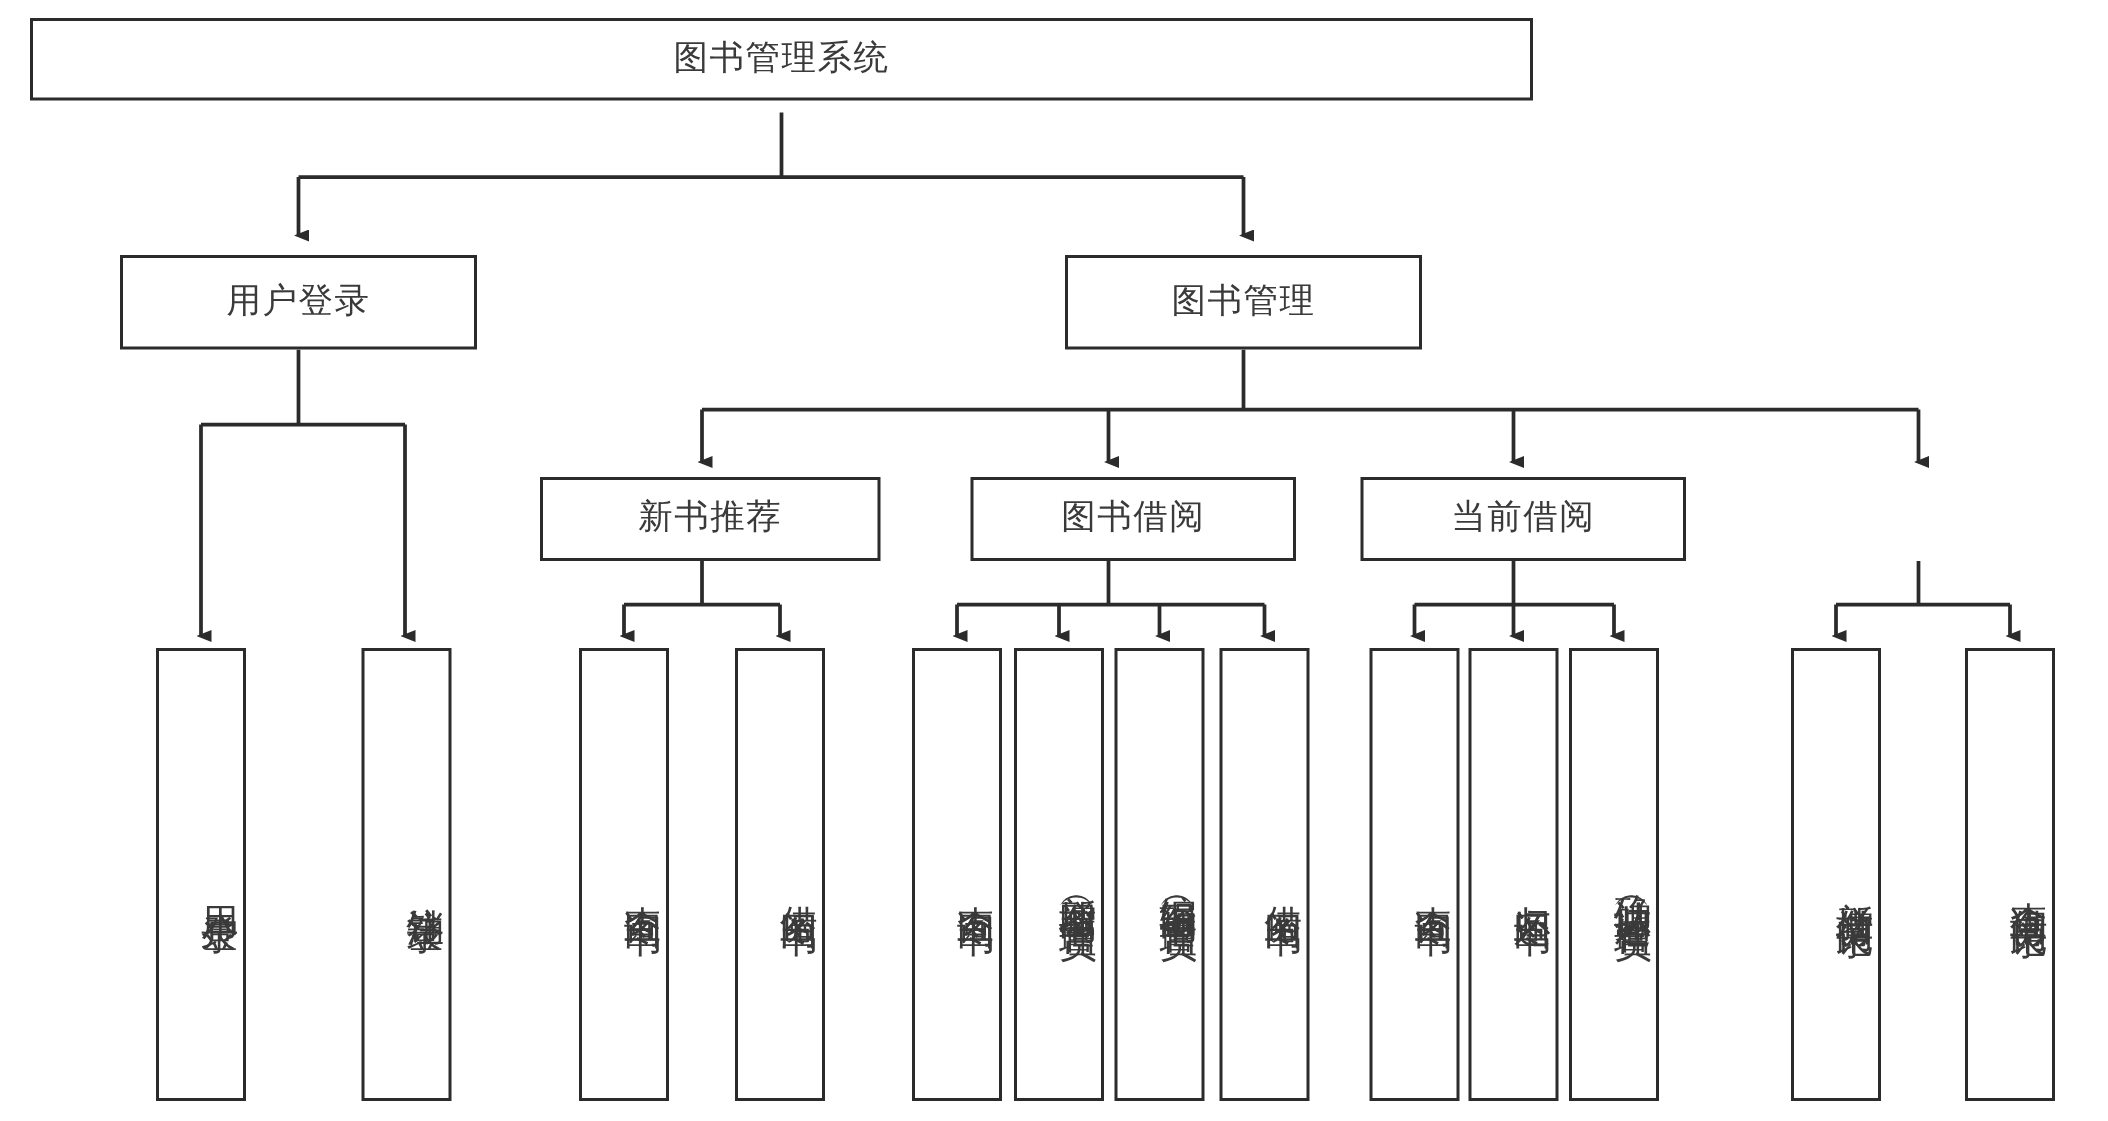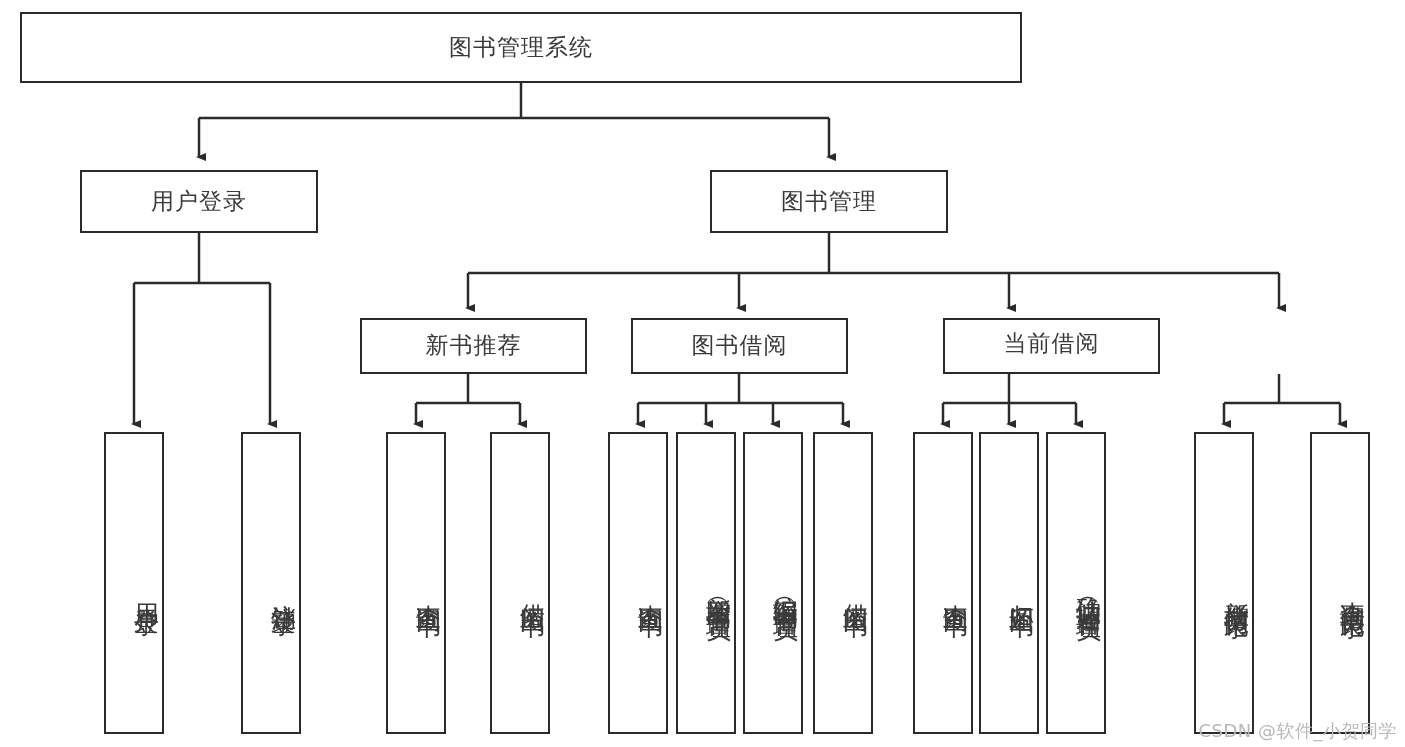--- a/index.html
+++ b/index.html
@@ -113,38 +113,38 @@
       <path d="M1009,403 L1009,424" marker-end="url(#arrow)"></path>
       <path d="M1076,403 L1076,424" marker-end="url(#arrow)"></path>
 
       <path d="M1279,374 L1279,403"></path>
       <path d="M1224,403 L1340,403"></path>
       <path d="M1224,403 L1224,424" marker-end="url(#arrow)"></path>
       <path d="M1340,403 L1340,424" marker-end="url(#arrow)"></path>
     </g>
   </svg>
 
-  <div class="node horiz" style="left:20px; top:12px; width:1002px; height:71px;">
+  <div class="node horiz" style="left:20px; top:12px; width:1002px; height:55px;">
     <span>图书管理系统</span>
   </div>
 
   <div class="node horiz" style="left:80px; top:170px; width:238px; height:63px;">
     <span>用户登录</span>
   </div>
   <div class="node horiz" style="left:710px; top:170px; width:238px; height:63px;">
     <span>图书管理</span>
   </div>
 
   <div class="node horiz" style="left:360px; top:318px; width:227px; height:56px;">
     <span>新书推荐</span>
   </div>
-  <div class="node horiz" style="left:631px; top:318px; width:217px; height:56px;justify-content:center;">
+  <div class="node horiz" style="left:647px; top:318px; width:217px; height:56px;justify-content:center;">
     <span>图书借阅</span>
   </div>
-  <div class="node horiz" style="left:943px; top:318px; width:217px; height:56px;font-family:Liberation Mono, monospace;">
+  <div class="node horiz" style="left:907px; top:318px; width:217px; height:56px;">
     <span>当前借阅</span>
   </div>
 
   <div class="node vert" style="left:104px; top:432px; width:60px; height:302px;">
     <span class="vtext">用户登录</span>
   </div>
   <div class="node vert" style="left:241px; top:432px; width:60px; height:302px;">
     <span class="vtext">注销登录</span>
   </div>
 
@@ -178,15 +178,14 @@
     <span class="vtext">确认归还（管理员）</span>
   </div>
 
   <div class="node vert" style="left:1194px; top:432px; width:60px; height:302px;">
     <span class="vtext">新增借阅记录</span>
   </div>
   <div class="node vert" style="left:1310px; top:432px; width:60px; height:302px;">
     <span class="vtext">查询借阅记录</span>
   </div>
 
-  <div id="watermark">CSDN @软件_小贺同学</div>
 
 </div>
 
 </body></html>

